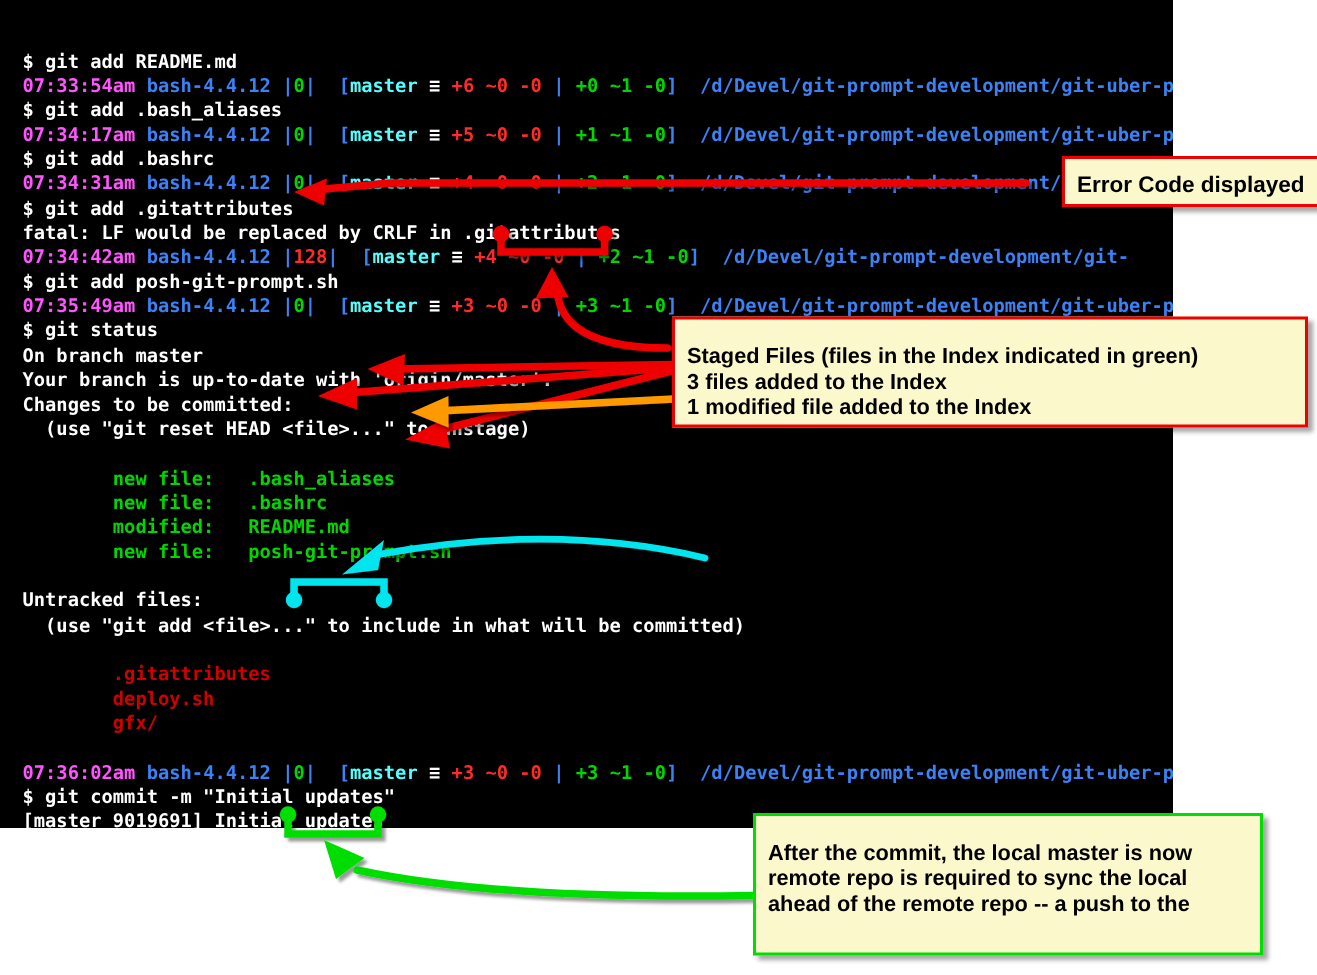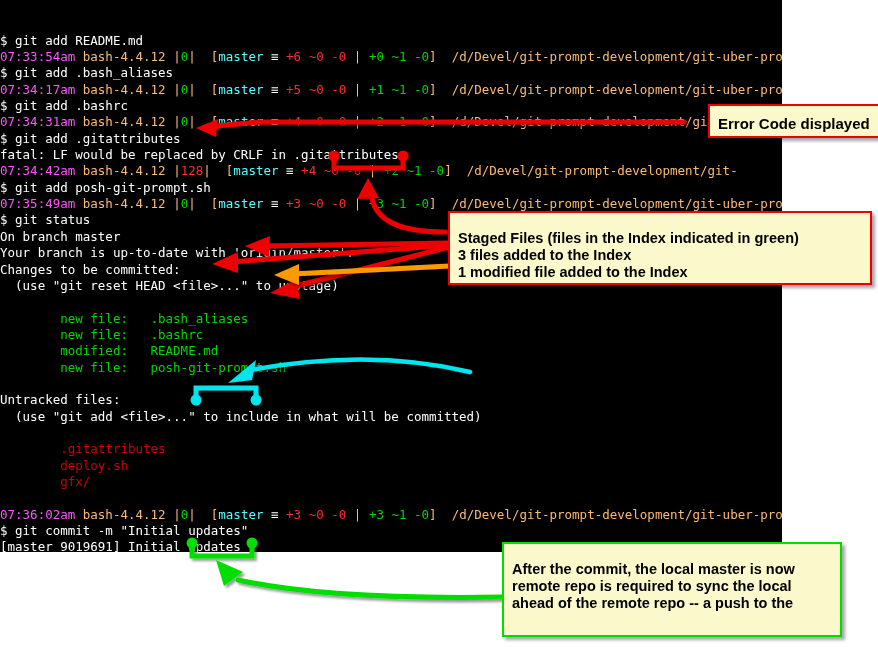--- a/index.html
+++ b/index.html
@@ -17,24 +17,24 @@
     position:absolute;left:0;top:0;width:782px;height:552px;
     background:#000000;
     font-family:"DejaVu Sans Mono", monospace;
     font-size:12.5px;
     line-height:16.35px;
     white-space:pre;
     color:#ffffff;
     overflow:hidden;
     padding:0;
   }
-  #terminal .ln{height:16.35px;padding-left:0;letter-spacing:0px;}
+  #terminal .ln{height:16.35px;padding-left:15px;letter-spacing:0px;font-weight:bold;}
   .c-white{color:#ffffff;}
   .c-mag{color:#ff55ff;}
-  .c-yel{color:#fdba74;}
+  .c-yel{color:#3b82f6;}
   .c-grn{color:#00d700;}
   .c-red{color:#ff2b2b;}
   .c-cyan{color:#55ffff;}
   .c-dred{color:#d00000;}
 
   
   .callout{
     position:absolute;
     background:#fbf8cc;
     font-family:"Liberation Sans", sans-serif;

